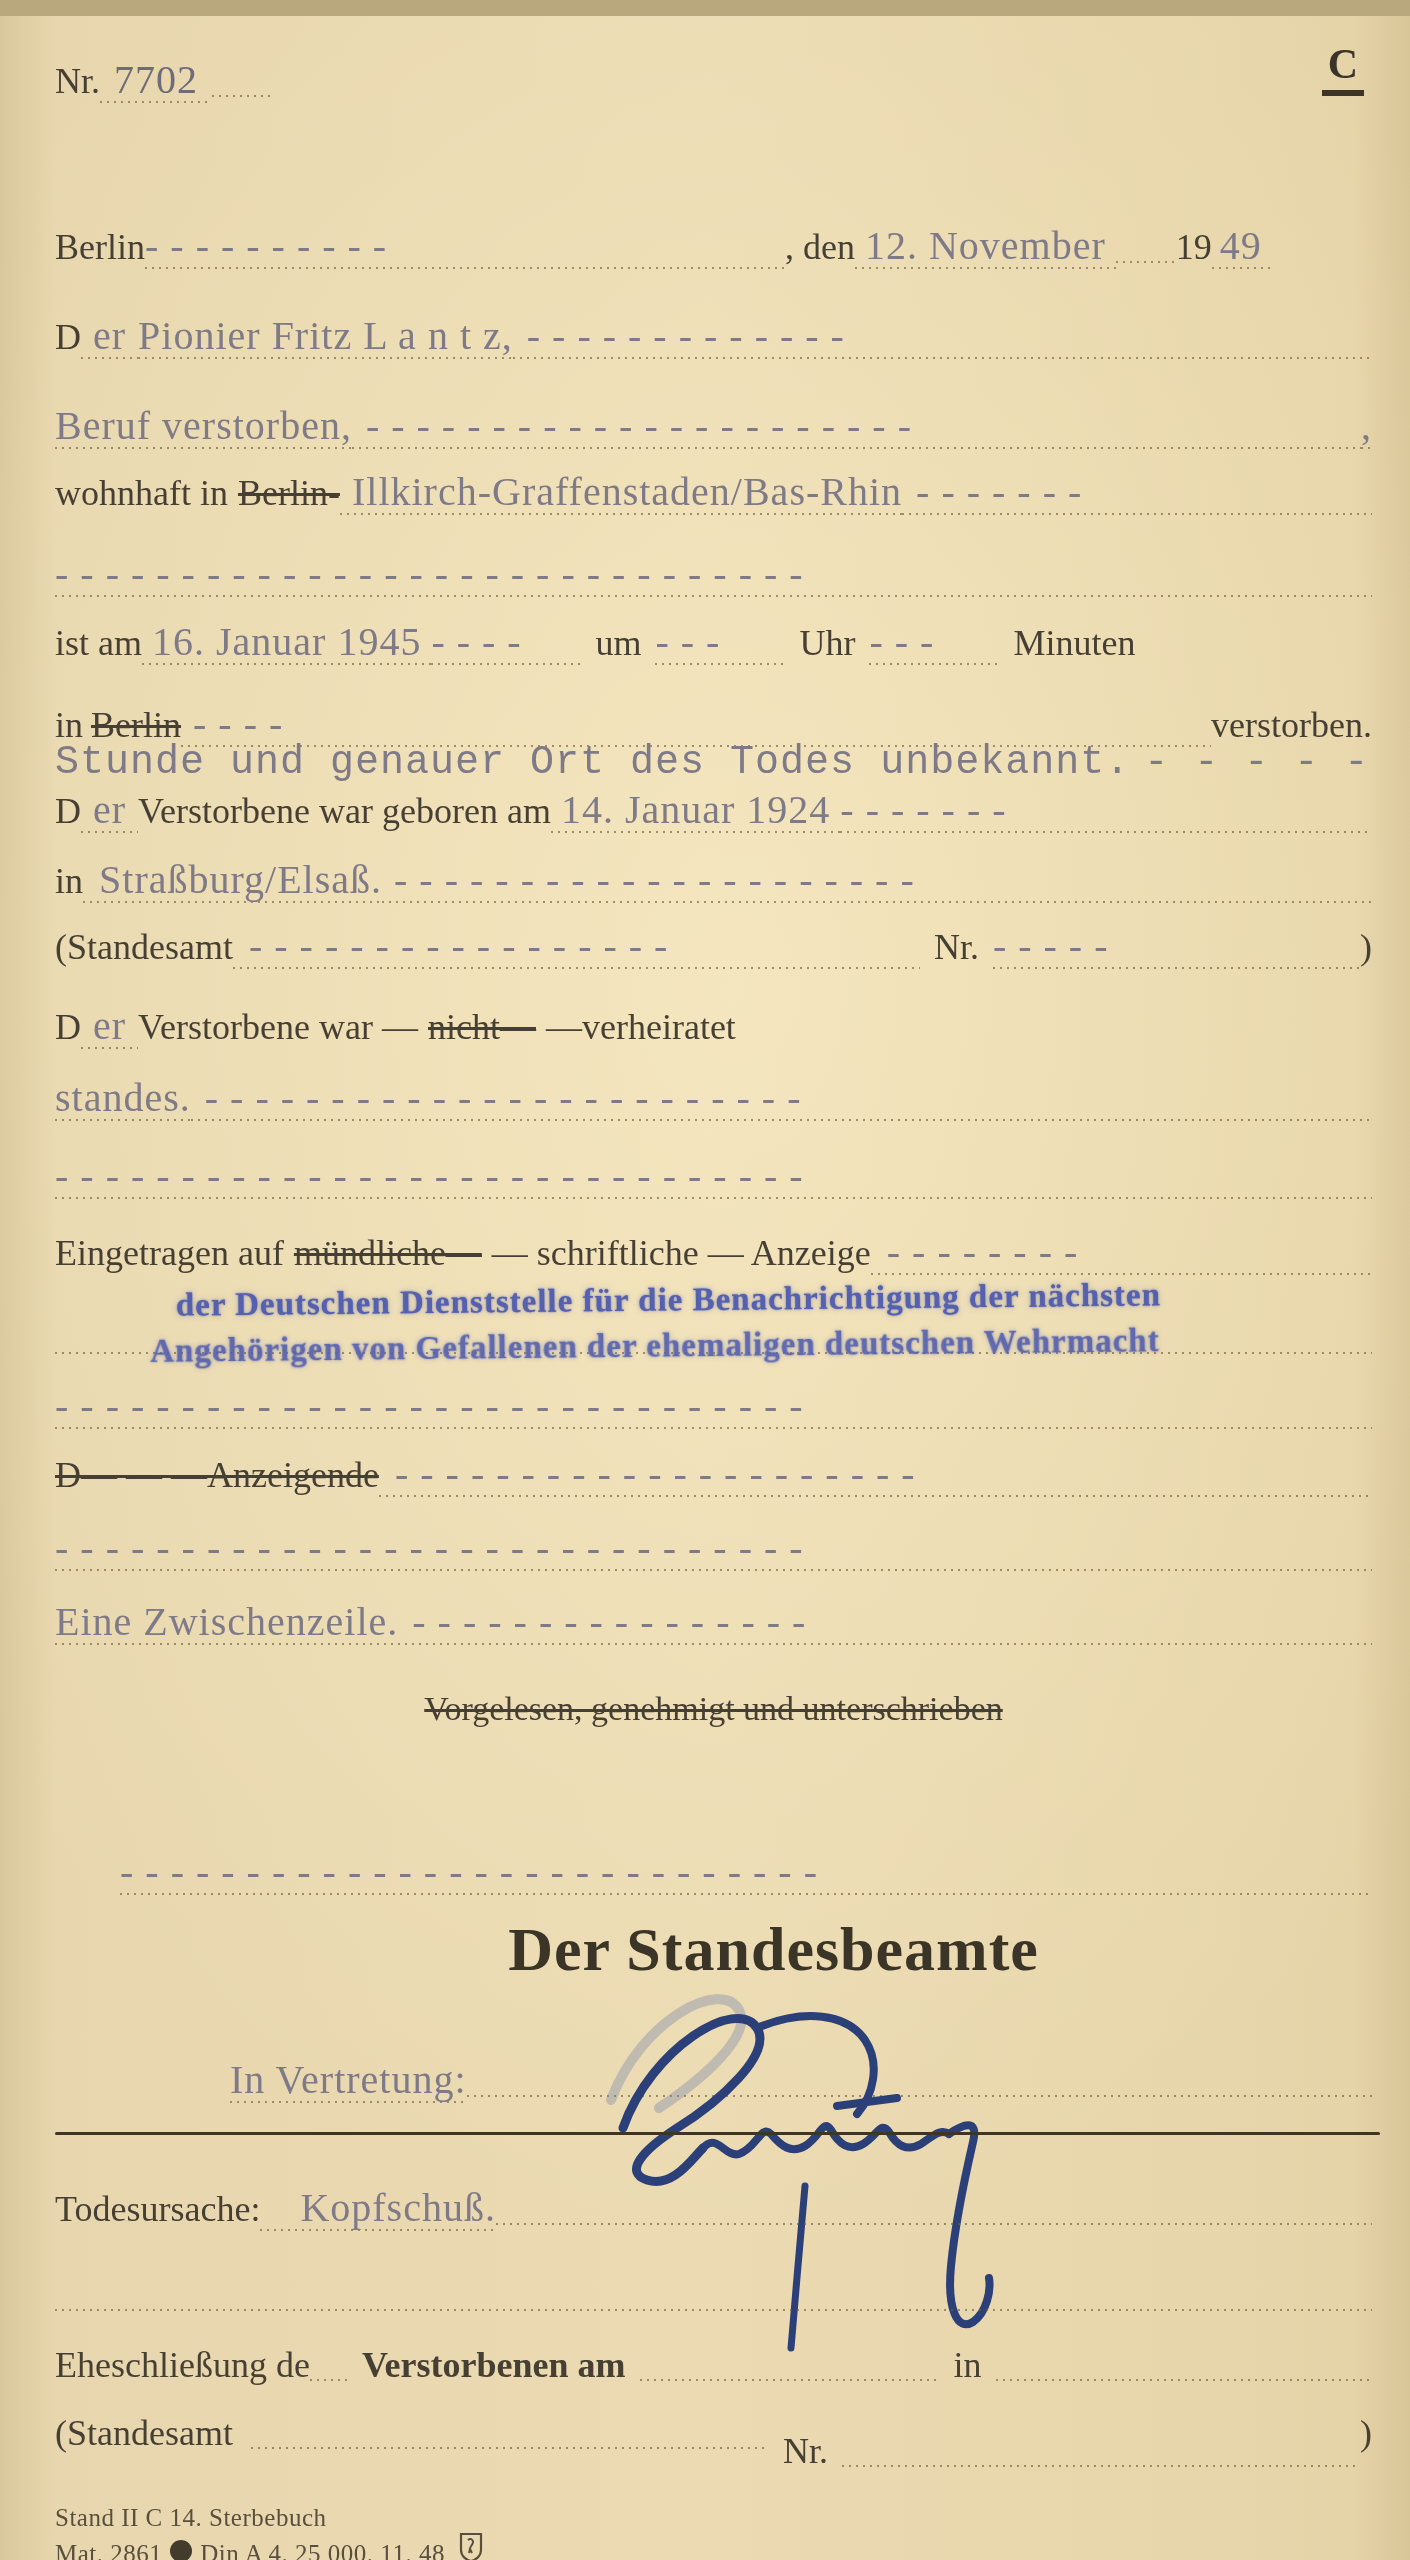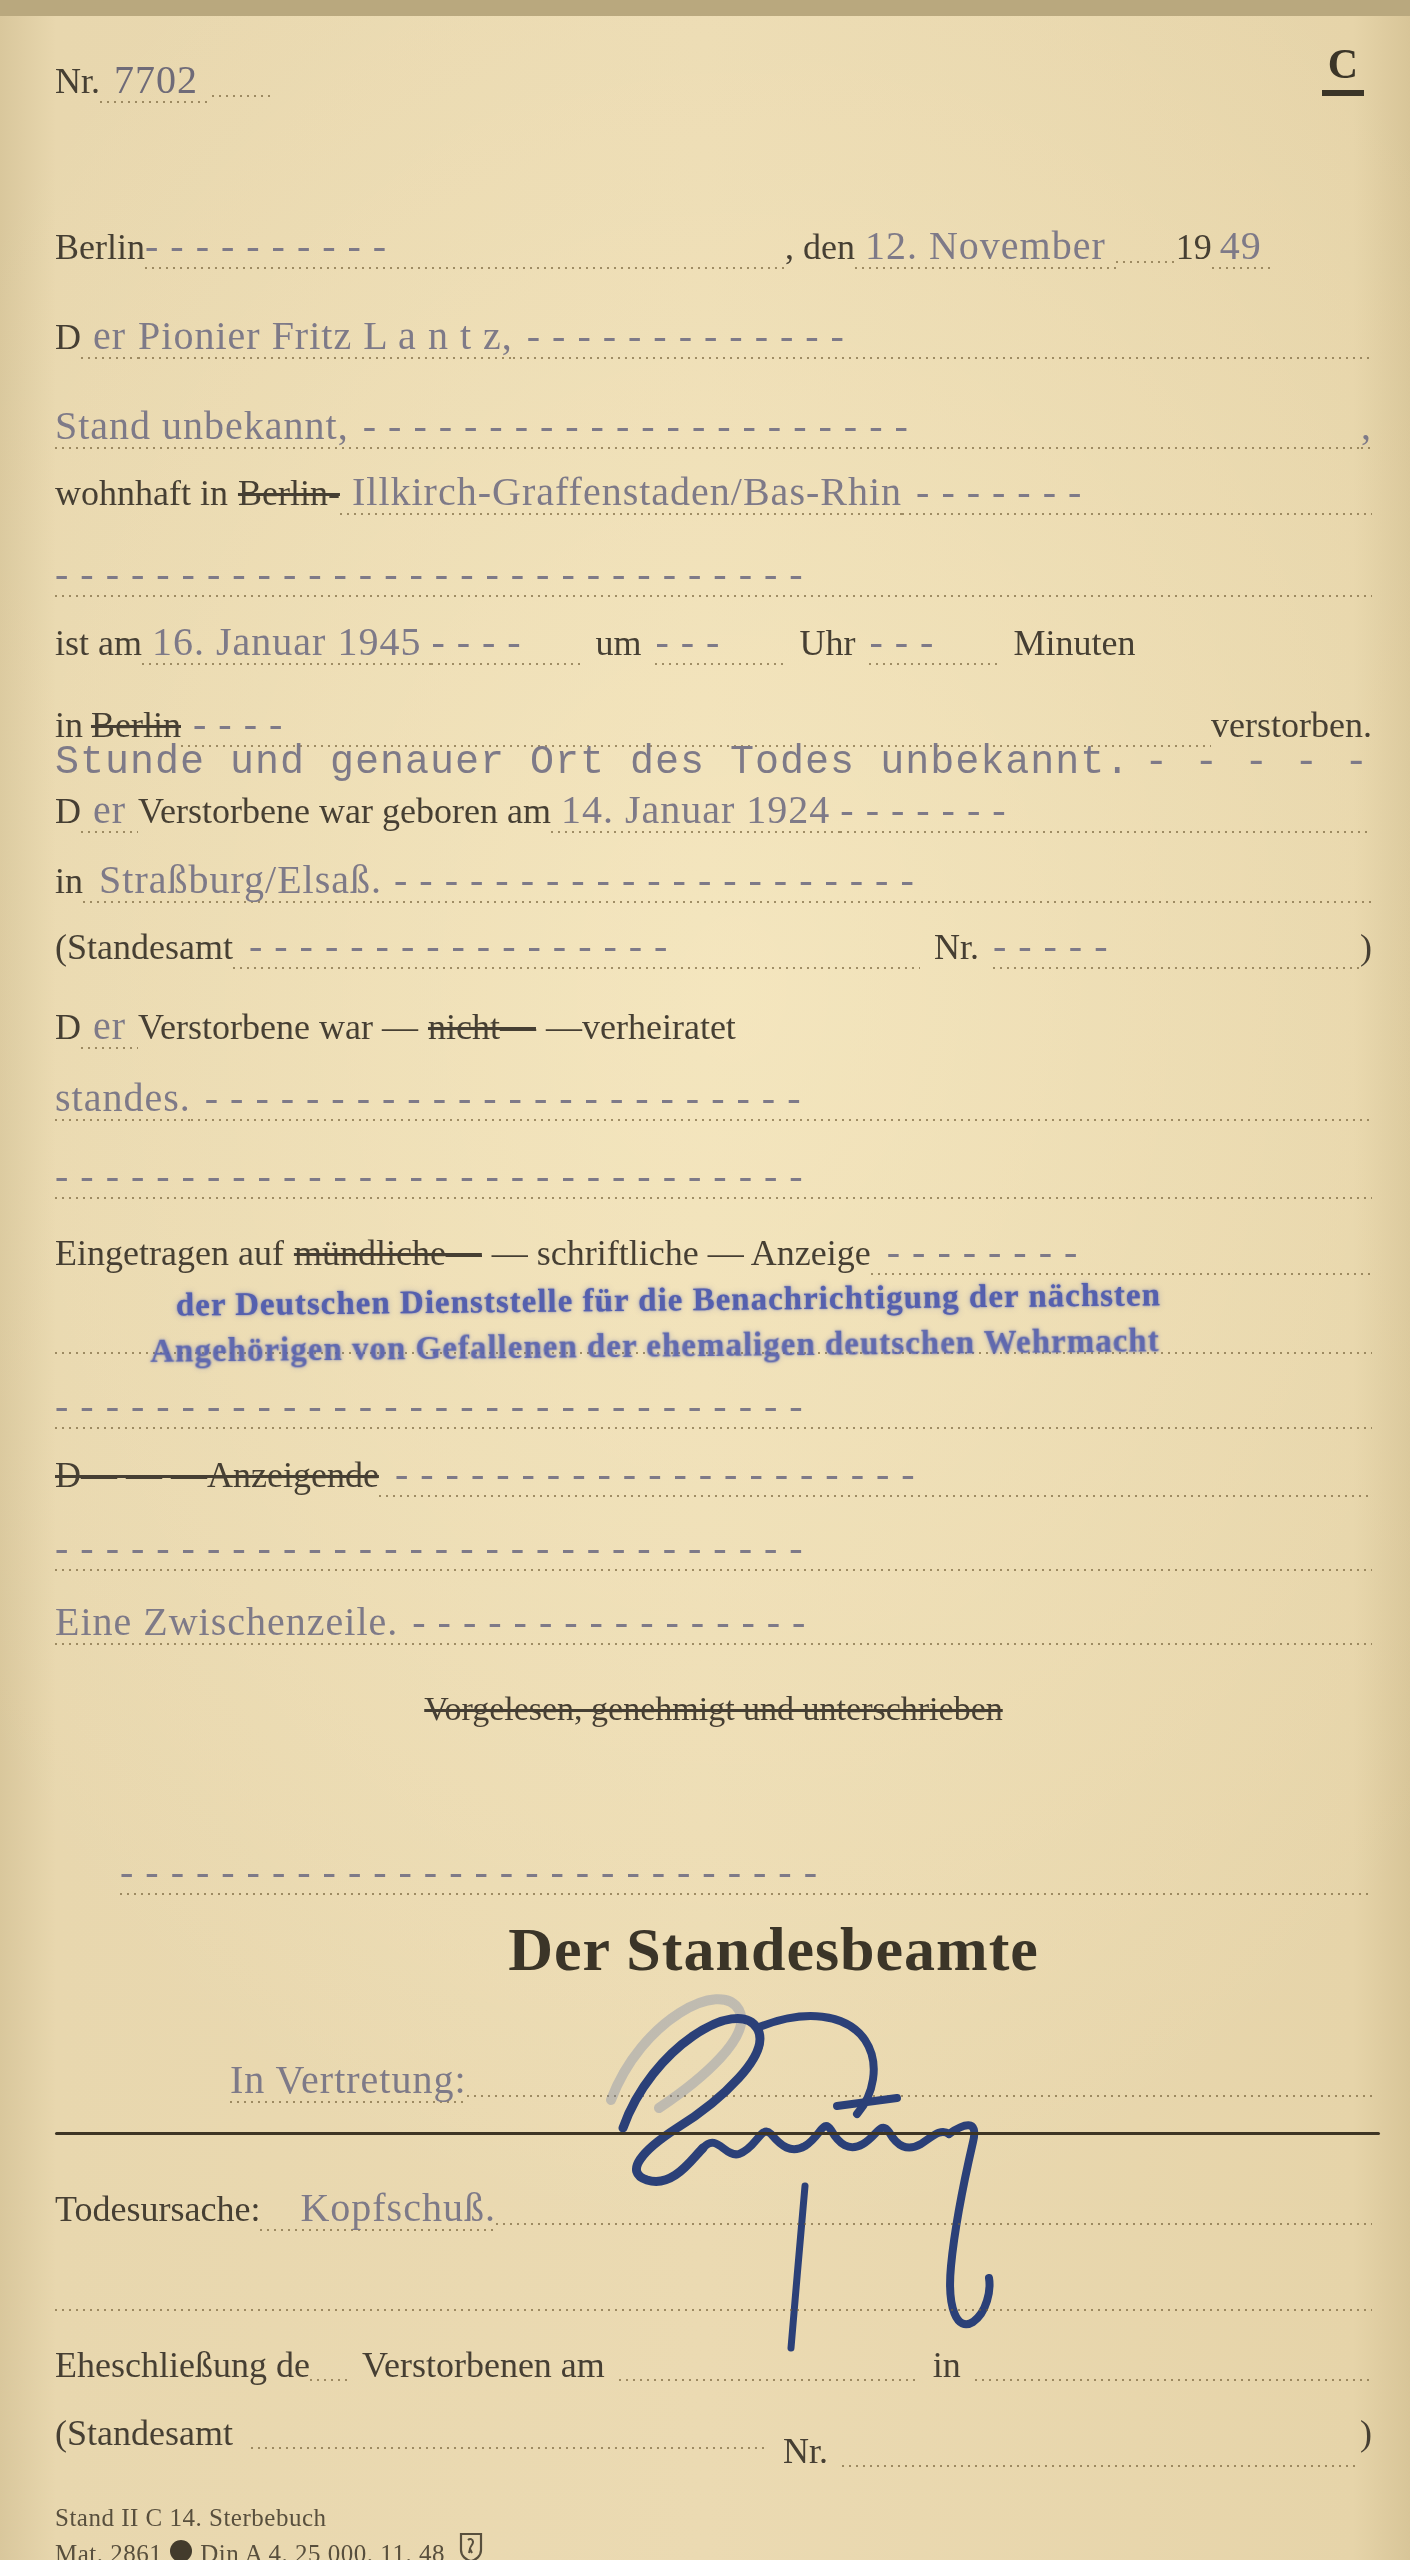--- a/index.html
+++ b/index.html
@@ -67,21 +67,21 @@
   </div>
 
   <div class="row" style="top:296px;">
     <span class="p">D</span>
     <span class="t u" style="padding:0 12px;">er</span>
     <span class="t u">Pionier Fritz  L a n t z,</span>
     <span class="t fill u" style="padding-left:14px;">- - - - - - - - - - - - -</span>
   </div>
 
   <div class="row" style="top:386px;">
-    <span class="t u">Stand unbekannt,</span>
+    <span class="t u">Beruf verstorben,</span>
     <span class="t fill u" style="padding-left:14px;">- - - - - - - - - - - - - - - - - - - - - -</span>
     <span class="t u">,</span>
   </div>
 
   <div class="row" style="top:452px;">
     <span class="p">wohnhaft in</span>
     <span class="p strike" style="padding-left:10px;">Berlin-</span>
     <span class="t u" style="padding-left:12px;">Illkirch-Graffenstaden/Bas-Rhin</span>
     <span class="t fill u" style="padding-left:14px;">- - - - - - -</span>
   </div>
@@ -222,21 +222,21 @@
     <span class="p">Todesursache:</span>
     <span class="t u" style="padding-left:40px;">Kopfschuß.</span>
     <span class="fill u">&nbsp;</span>
   </div>
 
   <div class="dotline u" style="top:2293px;"></div>
 
   <div class="row" style="top:2328px;">
     <span class="p">Eheschließung de</span>
     <span class="u" style="width:42px;">&nbsp;</span>
-    <span class="p" style="padding-left:10px;">Verstorbenen am</span>
+    <span class="p" style="padding-left:10px;font-weight:bold;">Verstorbenen am</span>
     <span class="fill u" style="max-width:300px;margin-left:14px;">&nbsp;</span>
     <span class="p" style="padding:0 14px;">in</span>
     <span class="fill u">&nbsp;</span>
   </div>
 
   <div class="row" style="top:2396px;">
     <span class="p">(Standesamt</span>
     <span class="fill u" style="margin-left:18px;max-width:880px;">&nbsp;</span>
     <span class="p" style="padding:0 14px;position:relative;top:18px;">Nr.</span>
     <span class="fill u" style="position:relative;top:18px;">&nbsp;</span>

